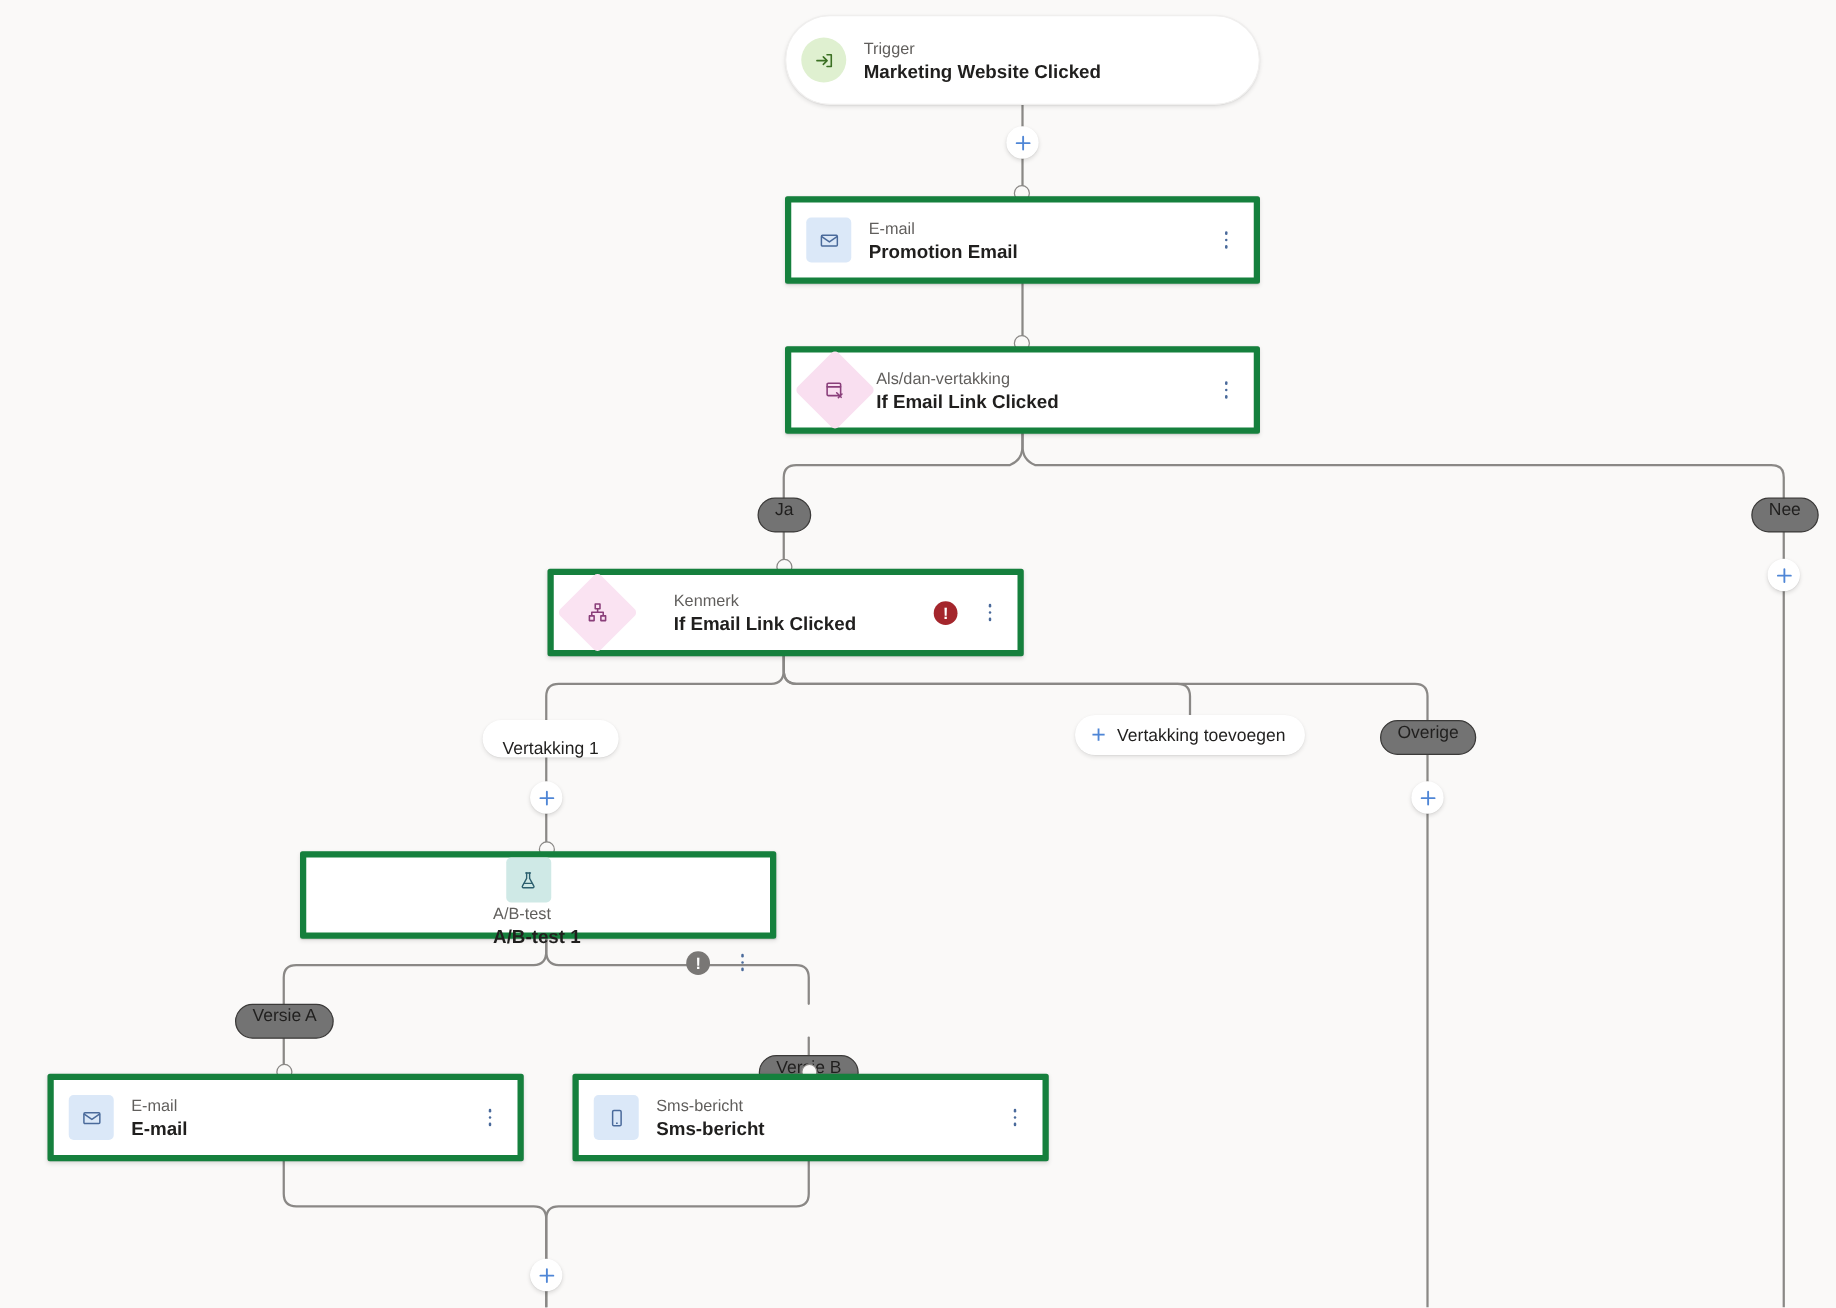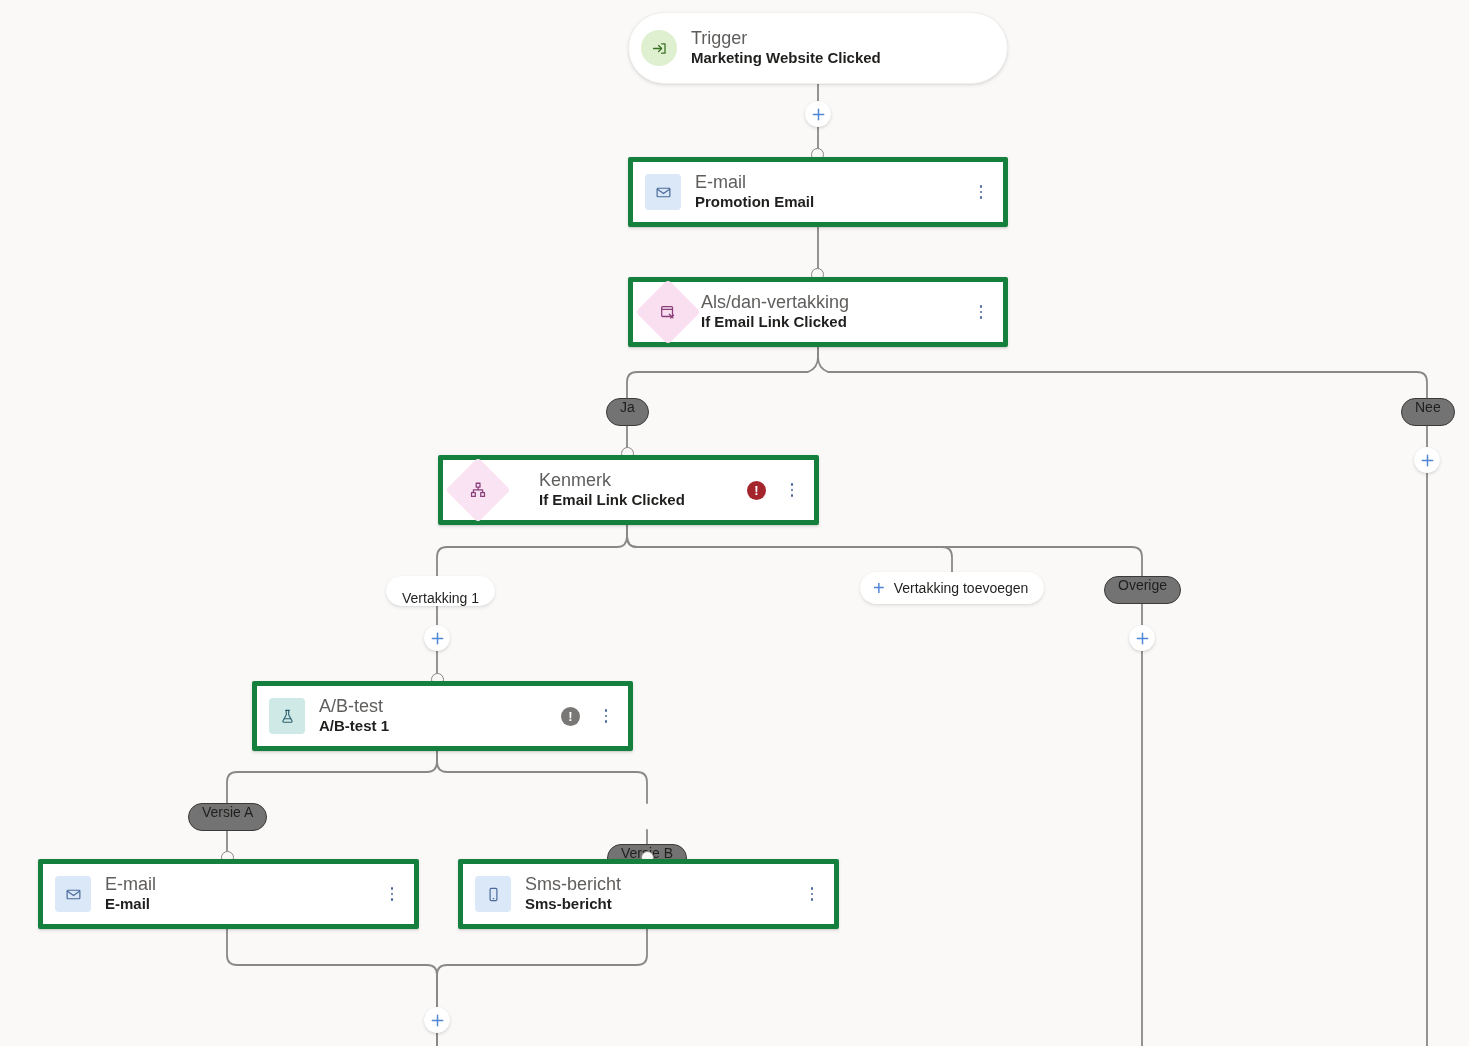--- a/index.html
+++ b/index.html
@@ -48,21 +48,21 @@
   .icon-box.circle { border-radius: 50%; }
   .icon-box.diamond {
     width: 46px; height: 46px;
     border-radius: 4px;
     transform: rotate(45deg);
     margin-right: 10px;
   }
   .icon-box.diamond > svg { transform: rotate(-45deg); }
   .node-text { display: flex; flex-direction: column; justify-content: center; min-width: 0; }
   .node-kind {
-    font-size: 18px;
+    font-size: 13px;
     color: #605e5c;
     line-height: 17px;
     margin-bottom: 1px;
     white-space: nowrap;
   }
   .node-title {
     font-size: 15px;
     font-weight: bold;
     color: #201f1e;
     line-height: 19px;
@@ -327,21 +327,21 @@
   </div>
 
   <div class="plus-btn" style="left:1129px; top:625px;">
     <svg width="15" height="15" viewBox="0 0 16 16" stroke="#4f86d6" stroke-width="1.6" stroke-linecap="round">
       <path d="M8 2.5v11M2.5 8h11"></path>
     </svg>
   </div>
 
   <div class="anchor-dot" style="left:431px; top:673px;"></div>
 
-  <div class="node-card" style="left:252px; top:681px; width:381px; height:70px;">
+  <div class="node-card" style="left:240px; top:681px; width:381px; height:70px;flex-direction:column;">
     <div class="icon-box" style="background:#cfe9e6;">
       <svg width="17" height="17" viewBox="0 0 20 20" fill="none" stroke="#2c5f6e" stroke-width="1.3" stroke-linejoin="round" stroke-linecap="round">
         <path d="M7.8 2.8h4.4"></path>
         <path d="M8.6 2.8v5.1L4.6 15.2a1 1 0 0 0 .9 1.5h9a1 1 0 0 0 .9-1.5L11.4 7.9V2.8"></path>
         <path d="M6.3 12.6h7.4"></path>
       </svg>
     </div>
     <div class="node-text">
       <div class="node-kind">A/B-test</div>
       <div class="node-title">A/B-test 1</div>

